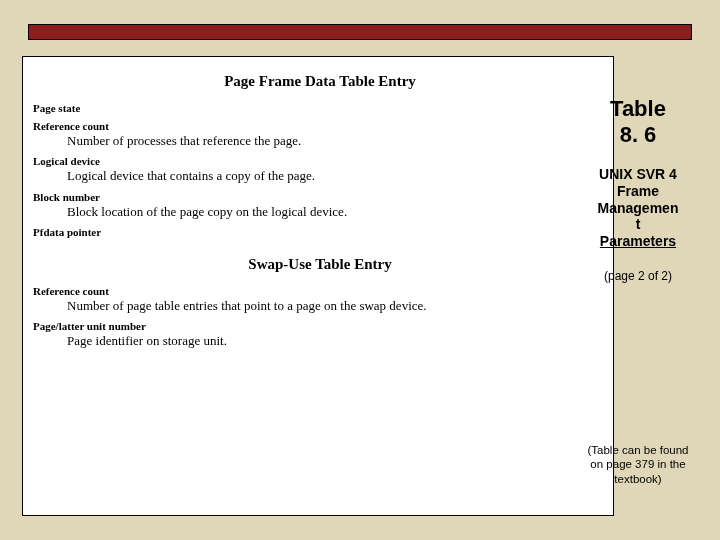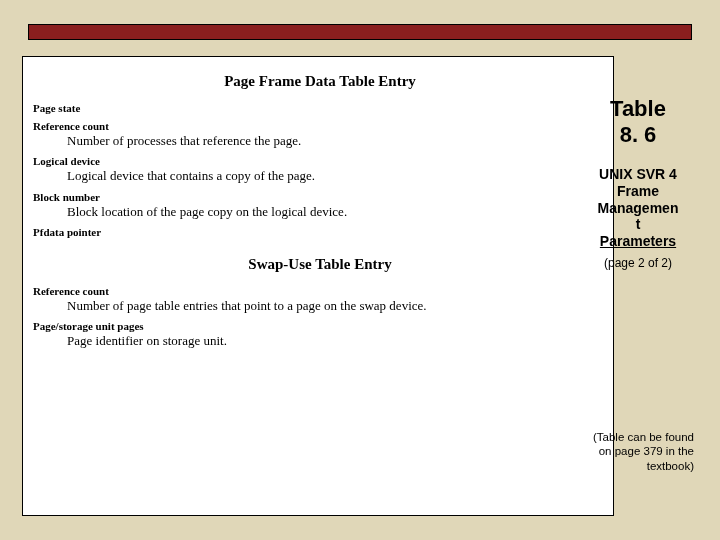--- a/index.html
+++ b/index.html
@@ -84,26 +84,26 @@
     font-weight: bold;
     font-size: 14px;
     text-align: center;
     line-height: 1.2;
   }
   .side-sub u { text-decoration: underline; }
   .side-pg {
     font-family: Arial, Helvetica, sans-serif;
     font-size: 12px;
     text-align: center;
-    margin-top: 6px;
+    margin-top: 19px;
   }
   .side-foot {
     font-family: Arial, Helvetica, sans-serif;
     font-size: 11.5px;
-    text-align: right;
+    text-align: center;
     margin-top: 160px;
     line-height: 1.25;
   }
 </style>
 </head>
 <body>
 
 <div class="topbar"></div>
 
 <div class="pagewrap">
@@ -122,21 +122,21 @@
     <div class="term">Block number</div>
     <div class="def">Block location of the page copy on the logical device.</div>
 
     <div class="term">Pfdata pointer</div>
 
     <div class="hdr2">Swap-Use Table Entry</div>
 
     <div class="term">Reference count</div>
     <div class="def">Number of page table entries that point to a page on the swap device.</div>
 
-    <div class="term">Page/storage unit pages</div>
+    <div class="term">Page/latter unit number</div>
     <div class="def">Page identifier on storage unit.</div>
   </div>
 
   <div class="sidecol">
     <div class="side-title">
       <span>Table</span><br>
       <span>8. 6</span>
     </div>
     <div class="side-sub">
       <span>UNIX SVR 4</span><br>

